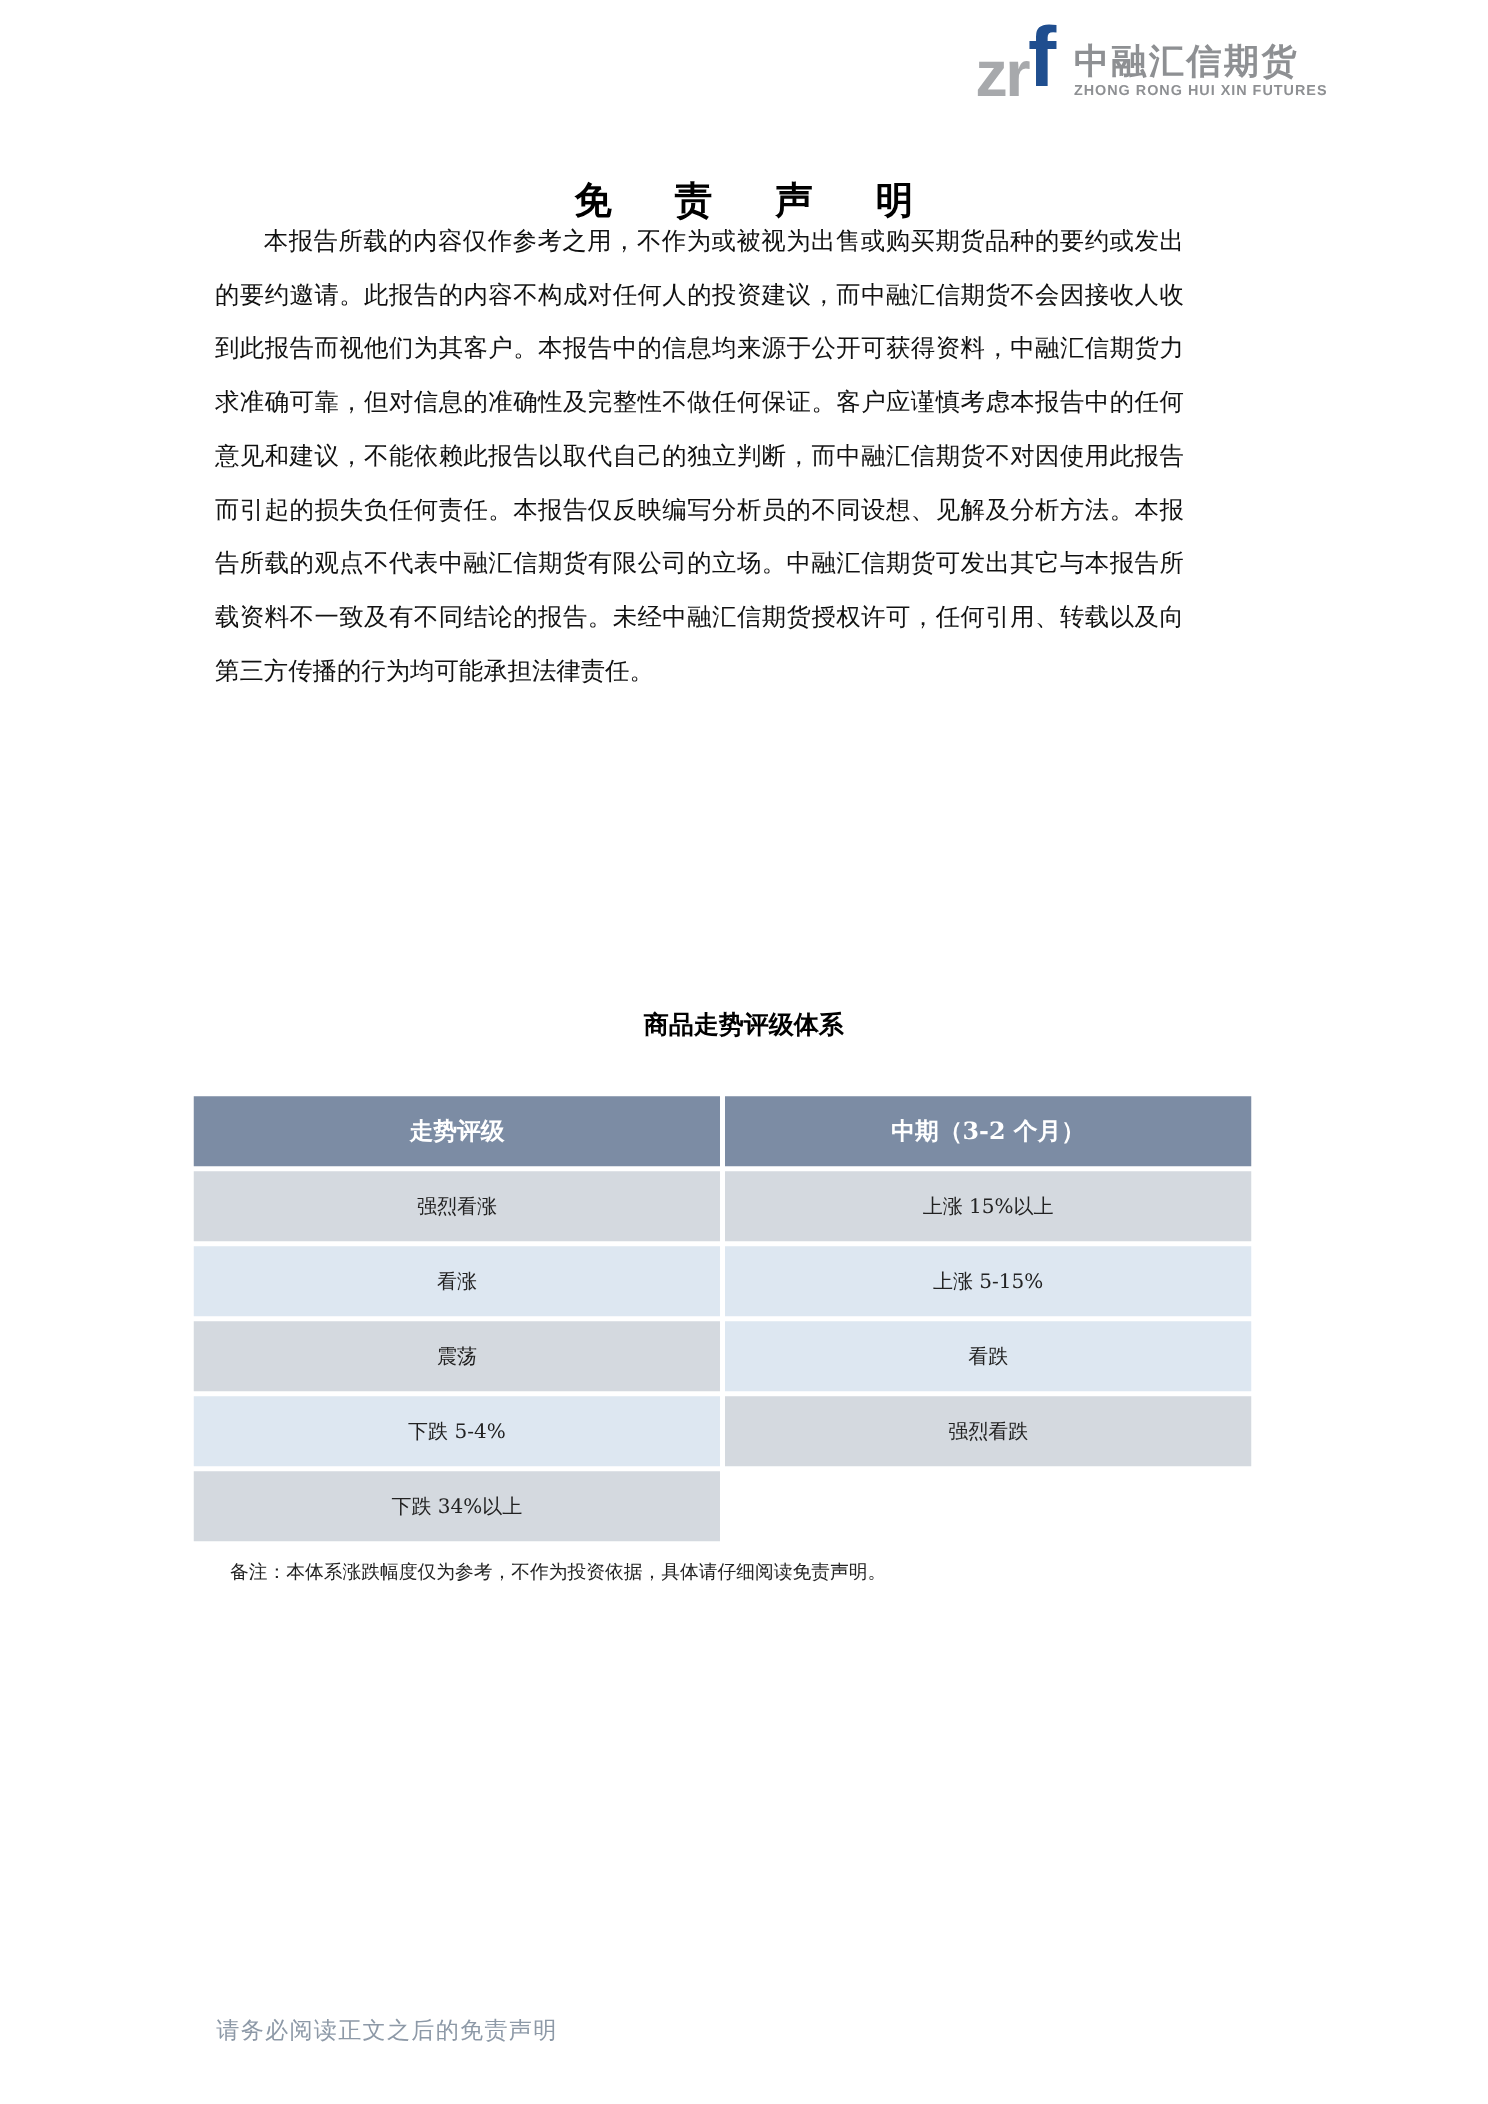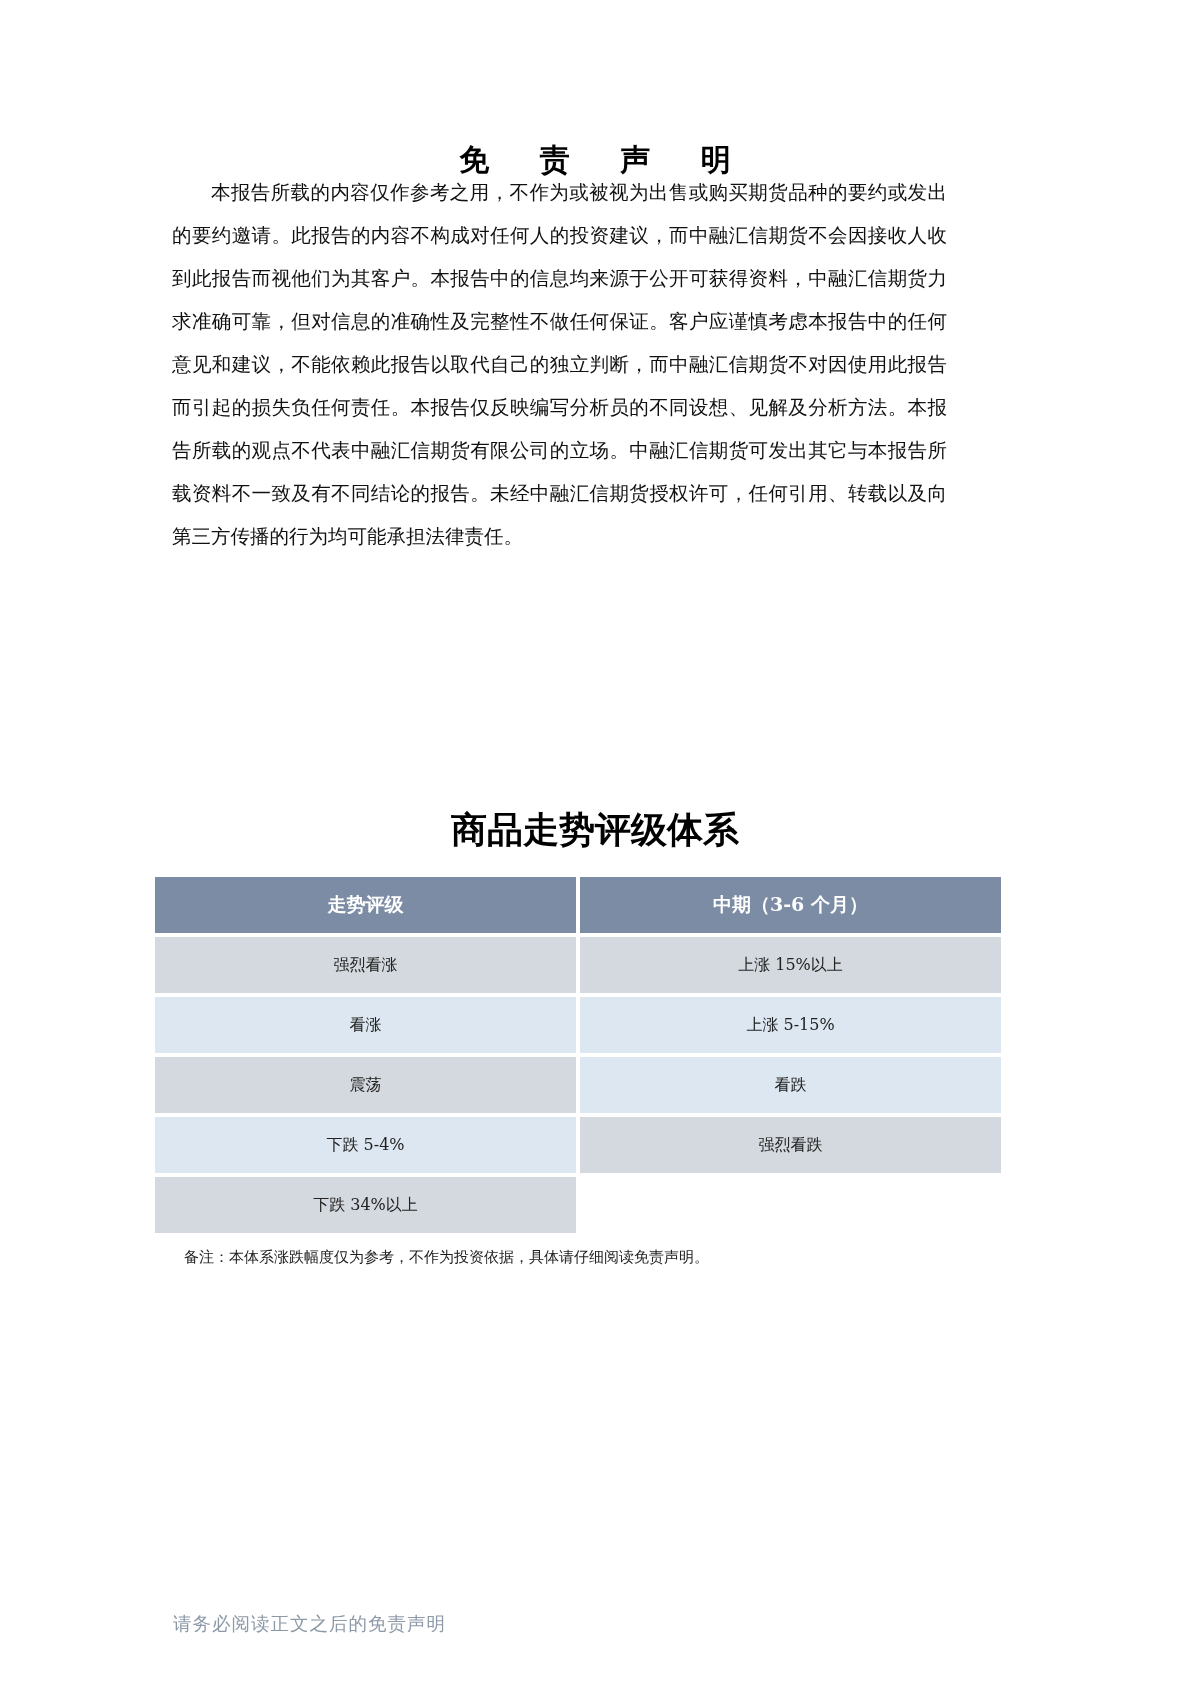--- a/index.html
+++ b/index.html
@@ -57,21 +57,21 @@
     text-align: justify;
     text-indent: 2em;
     color: #111111;
   }
 
   
   .section-title {
     position: absolute;
     top: 806px; left: 0; width: 100%;
     text-align: center;
-    font-size: 36px; font-weight: 700;
+    font-size: 20px; font-weight: 700;
     color: #000000;
   }
 
   .rating-table {
     position: absolute;
     top: 877px; left: 155px; width: 846px;
     display: grid;
     grid-template-columns: 1fr 1fr;
     gap: 4px;
     background: #ffffff;
@@ -106,30 +106,37 @@
     font-size: 18.5px;
     color: #8d99a7;
     letter-spacing: 1px;
   }
 </style>
 </head>
 <body>
 
 <div class="page">
 
+  <div class="logo">
+    <div class="zrf"><span class="zr">zr</span><span class="f">f</span></div>
+    <div class="company">
+      <div class="cn">中融汇信期货</div>
+      <div class="en">ZHONG RONG HUI XIN FUTURES</div>
+    </div>
+  </div>
 
   <h1 class="doc-title">免 责 声 明</h1>
 
   <p class="doc-body">本报告所载的内容仅作参考之用，不作为或被视为出售或购买期货品种的要约或发出的要约邀请。此报告的内容不构成对任何人的投资建议，而中融汇信期货不会因接收人收到此报告而视他们为其客户。本报告中的信息均来源于公开可获得资料，中融汇信期货力求准确可靠，但对信息的准确性及完整性不做任何保证。客户应谨慎考虑本报告中的任何意见和建议，不能依赖此报告以取代自己的独立判断，而中融汇信期货不对因使用此报告而引起的损失负任何责任。本报告仅反映编写分析员的不同设想、见解及分析方法。本报告所载的观点不代表中融汇信期货有限公司的立场。中融汇信期货可发出其它与本报告所载资料不一致及有不同结论的报告。未经中融汇信期货授权许可，任何引用、转载以及向第三方传播的行为均可能承担法律责任。</p>
 
   <h2 class="section-title">商品走势评级体系</h2>
 
   <div class="rating-table">
     <div class="cell th">走势评级</div>
-    <div class="cell th">中期（3-6 个月）</div>
+    <div class="cell th">中期（3-2 个月）</div>
 
     <div class="cell gray">强烈看涨</div>
     <div class="cell gray">上涨 15%以上</div>
 
     <div class="cell blue">看涨</div>
     <div class="cell blue">上涨 5-15%</div>
 
     <div class="cell gray">震荡</div>
 
     <div class="cell blue">看跌</div>

